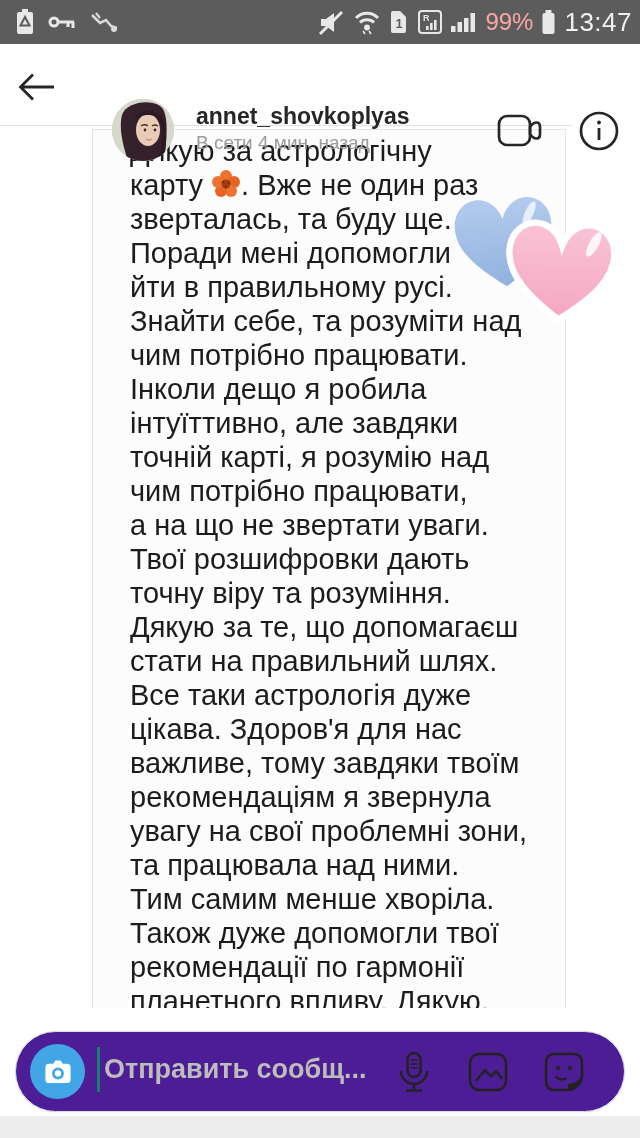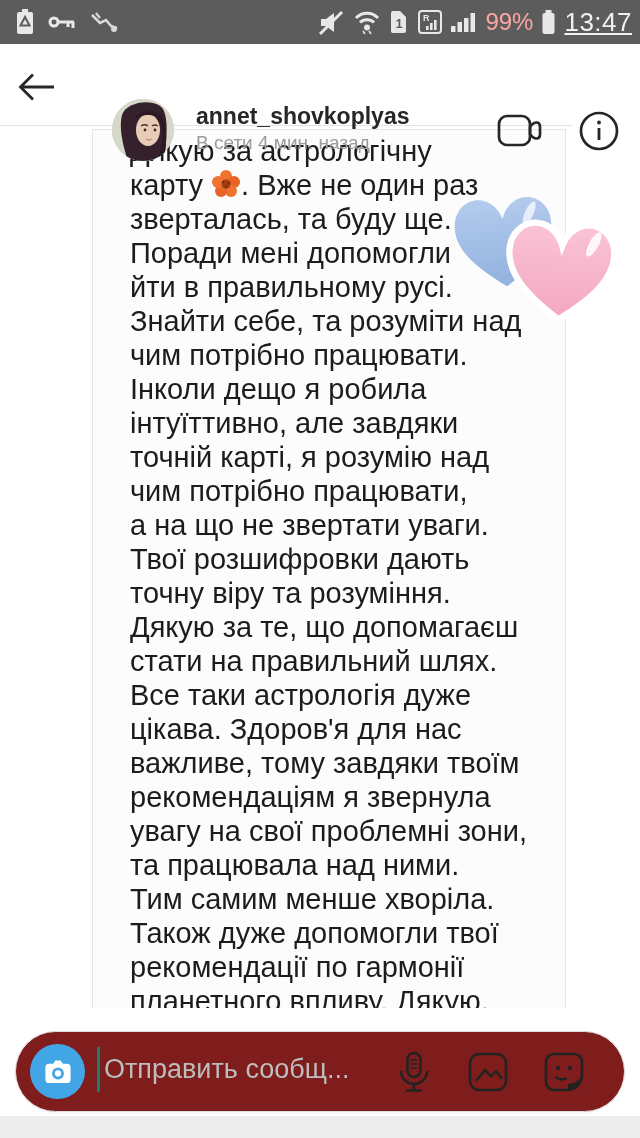--- a/index.html
+++ b/index.html
@@ -8,21 +8,21 @@
     position:relative; width:640px; height:1138px; overflow:hidden;
     background:#fff; font-family:"Liberation Sans", sans-serif;
   }
   
   .statusbar {
     position:absolute; left:0; top:0; width:640px; height:44px;
     background:#5c5c5c; color:#efefef; z-index:30;
   }
   .sb-left { position:absolute; left:14px; top:0; height:44px; display:flex; align-items:center; gap:12px; }
   .sb-right { position:absolute; right:8px; top:0; height:44px; display:flex; align-items:center; gap:8px; }
-  .sb-time { font-size:26px; color:#f1f1f1; letter-spacing:.5px;text-decoration:underline; }
+  .sb-time { font-size:26px; color:#f1f1f1; letter-spacing:.5px; }
   .sb-pct  { font-size:24px; color:#fca5a5; }
   
   .header {
     position:absolute; left:0; top:44px; width:572px; height:82px;
     background:#ffffff; border-bottom:1px solid #e2e2e2; z-index:25;
   }
   .back-btn { position:absolute; left:14px; top:20px; width:46px; height:46px; cursor:pointer; }
   .avatar { position:absolute; left:112px; top:55px; width:62px; height:62px; border-radius:50%; overflow:hidden; background:#cfd2c4; }
   .hd-user { position:absolute; left:196px; top:58px; }
   .hd-name { font-size:23px; font-weight:bold; color:#262626; line-height:28px; }
@@ -41,22 +41,22 @@
   }
   .flower { display:inline-block; width:30px; height:30px; vertical-align:-4px; }
   .heart { position:absolute; z-index:3; }
   .heart-blue { left:446px; top:56px; width:116px; height:116px; transform:rotate(-4deg); }
   .heart-pink { left:498px; top:84px; width:126px; height:118px; transform:rotate(3deg); }
   
   .composer-bg { position:absolute; left:0; top:1008px; width:640px; height:130px; background:#ffffff; z-index:10; }
   .navstrip { position:absolute; left:0; top:1116px; width:640px; height:22px; background:#ededed; z-index:11; }
   .pill {
     position:absolute; left:15px; top:1031px; width:610px; height:81px;
-    background:#7f1d1d; border:1px solid #dedede; border-radius:41px;
-    box-shadow:0 1px 3px rgba(0,0,0,.05); z-index:12;
+    background:#4c1d95; border:1px solid #dedede; border-radius:41px;
+    box-shadow:0 1px 3px rgba(0,0,0,.05); z-index:12;font-weight:bold;
   }
   .cam-btn {
     position:absolute; left:14px; top:12px; width:55px; height:55px; border-radius:50%;
     background:#42a5e5; display:flex; align-items:center; justify-content:center; cursor:pointer;
   }
   .cursor { position:absolute; left:81px; top:15px; width:3px; height:45px; background:#157f6d; }
   .ph-text { position:absolute; left:88px; top:22px; font-size:27px; color:#bdbdbd; white-space:nowrap; cursor:text; }
   .pill-icon { position:absolute; top:18px; width:44px; height:44px; cursor:pointer; }
   .ic-mic { left:376px; } .ic-gallery { left:450px; } .ic-sticker { left:526px; }
   svg { display:block; }

